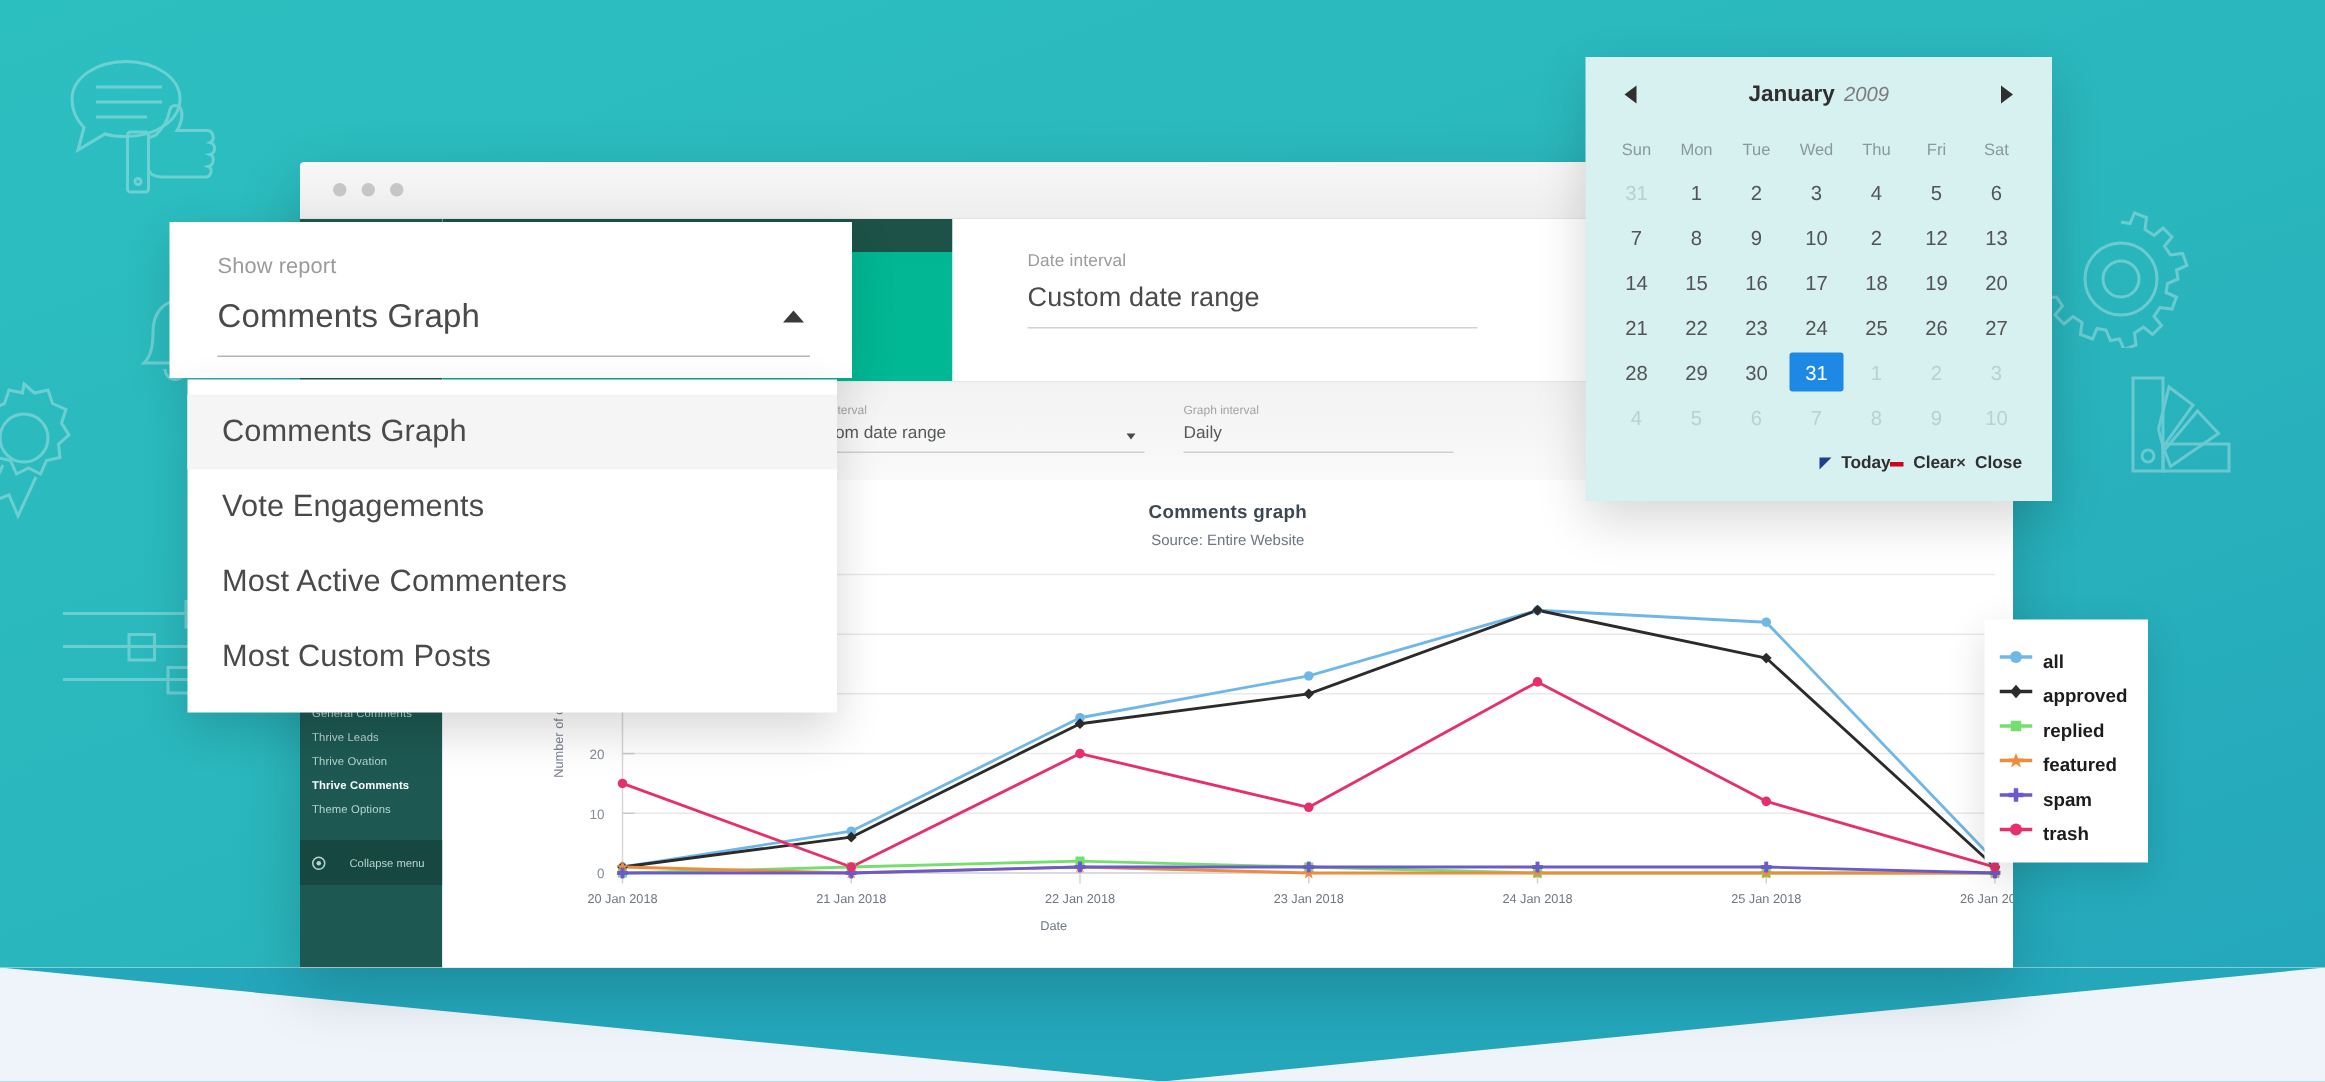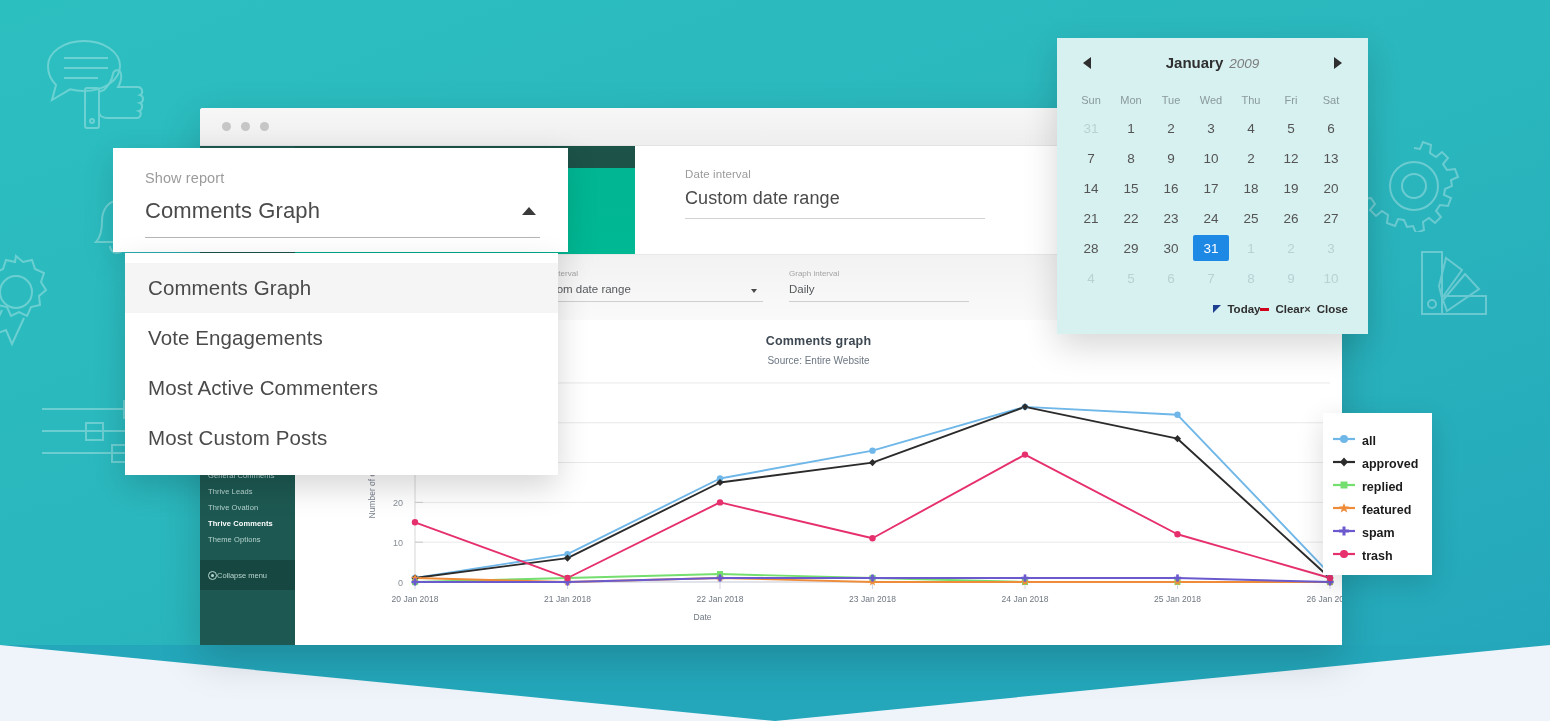--- a/index.html
+++ b/index.html
@@ -52,21 +52,21 @@
   }
   #wp-sidebar .sb-top { height:290px; }
   #wp-sidebar ul { list-style:none; padding:0 0 0 8px; }
   #wp-sidebar li {
     color:#b9d4d0; font-size:7.5px; line-height:16px;
     white-space:nowrap; letter-spacing:.1px;
   }
   #wp-sidebar li.active { color:#ffffff; font-weight:bold; }
   #sb-collapse {
     margin-top:12px; background:#164841; height:30px;
-    display:flex; align-items:center; gap:0; padding-left:8px;
+    display:flex; align-items:center; gap:16px; padding-left:8px;
   }
   #sb-collapse .circ {
     width:9px; height:9px; border-radius:50%;
     border:1.6px solid #b9d4d0; position:relative;
   }
   #sb-collapse .circ:after{
     content:""; position:absolute; left:2px; top:2px;
     width:3px; height:3px; border-radius:50%; background:#b9d4d0;
   }
   #sb-collapse span { color:#b9d4d0; font-size:7.5px; }

